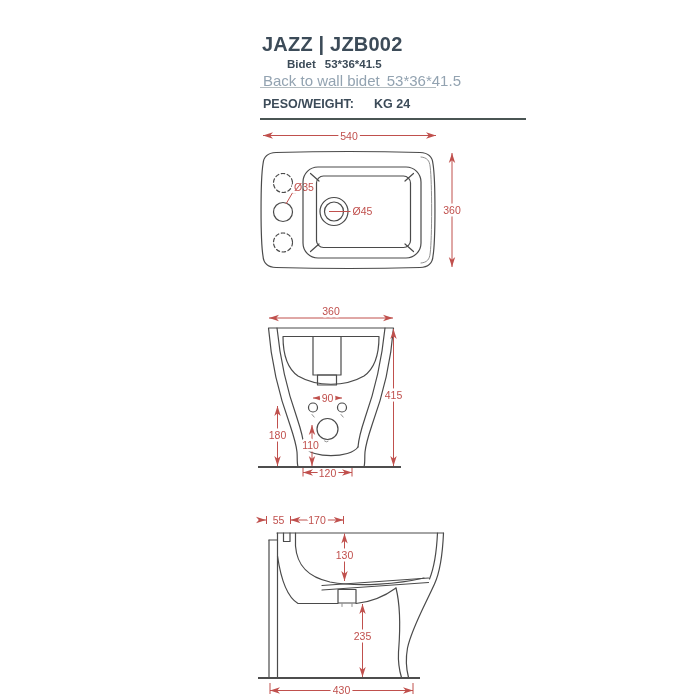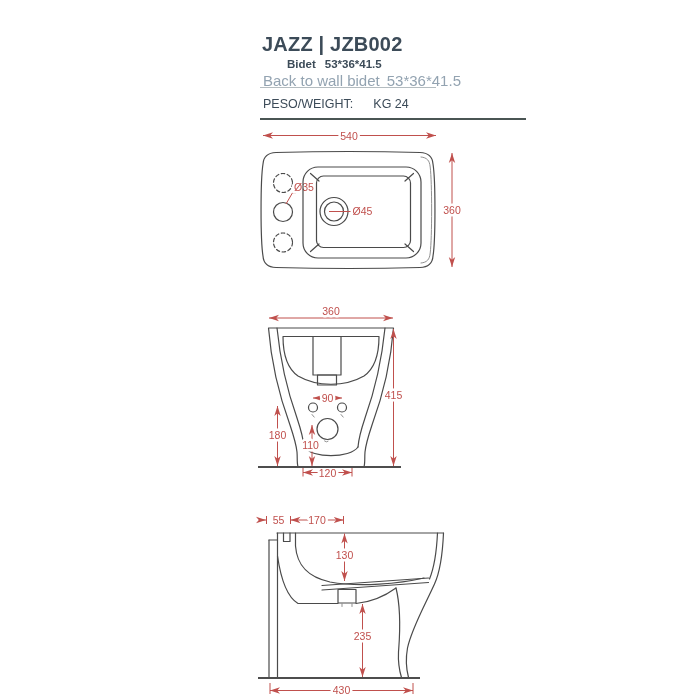--- a/index.html
+++ b/index.html
@@ -10,21 +10,21 @@
   .header{position:absolute;left:0;top:0;width:700px;height:130px;}
   .title{
     position:absolute;left:262px;top:33px;font-size:20px;font-weight:700;
     color:#3c4b58;letter-spacing:0.2px;
   }
   .sub1{position:absolute;left:263px;top:58px;font-size:11.5px;font-weight:700;color:#3c4b58;padding-left:24px;}
   .sub1 .size{margin-left:9px;font-weight:700;}
   .sub2{position:absolute;left:263px;top:72px;font-size:15px;font-weight:400;color:#93a3b1;}
   .sub2 .size{margin-left:7px;}
   .rule-thin{position:absolute;left:260px;top:87px;width:176px;height:1px;background:#b4bcc0;}
-  .weight{position:absolute;left:263px;top:97px;font-size:12.5px;font-weight:400;color:#3c4b58;}
+  .weight{position:absolute;left:263px;top:97px;font-size:12.5px;font-weight:700;color:#3c4b58;}
   .weight .wv{margin-left:20px;}
   .rule-thick{position:absolute;left:260px;top:118px;width:266px;height:2px;background:#4a5553;}
 
   svg{position:absolute;left:0;top:0;}
   .ln{stroke:#4a4a4a;stroke-width:1.2;fill:none;stroke-linecap:round;stroke-linejoin:round;}
   .lnl{stroke:#8f8f8f;stroke-width:1;fill:none;stroke-linecap:round;}
   .ground{stroke:#4d4d4d;stroke-width:2.2;fill:none;}
   .dim{stroke:#c0504d;stroke-width:1;fill:none;}
   .tick{stroke:#c0504d;stroke-width:1;fill:none;}
   .dt{

